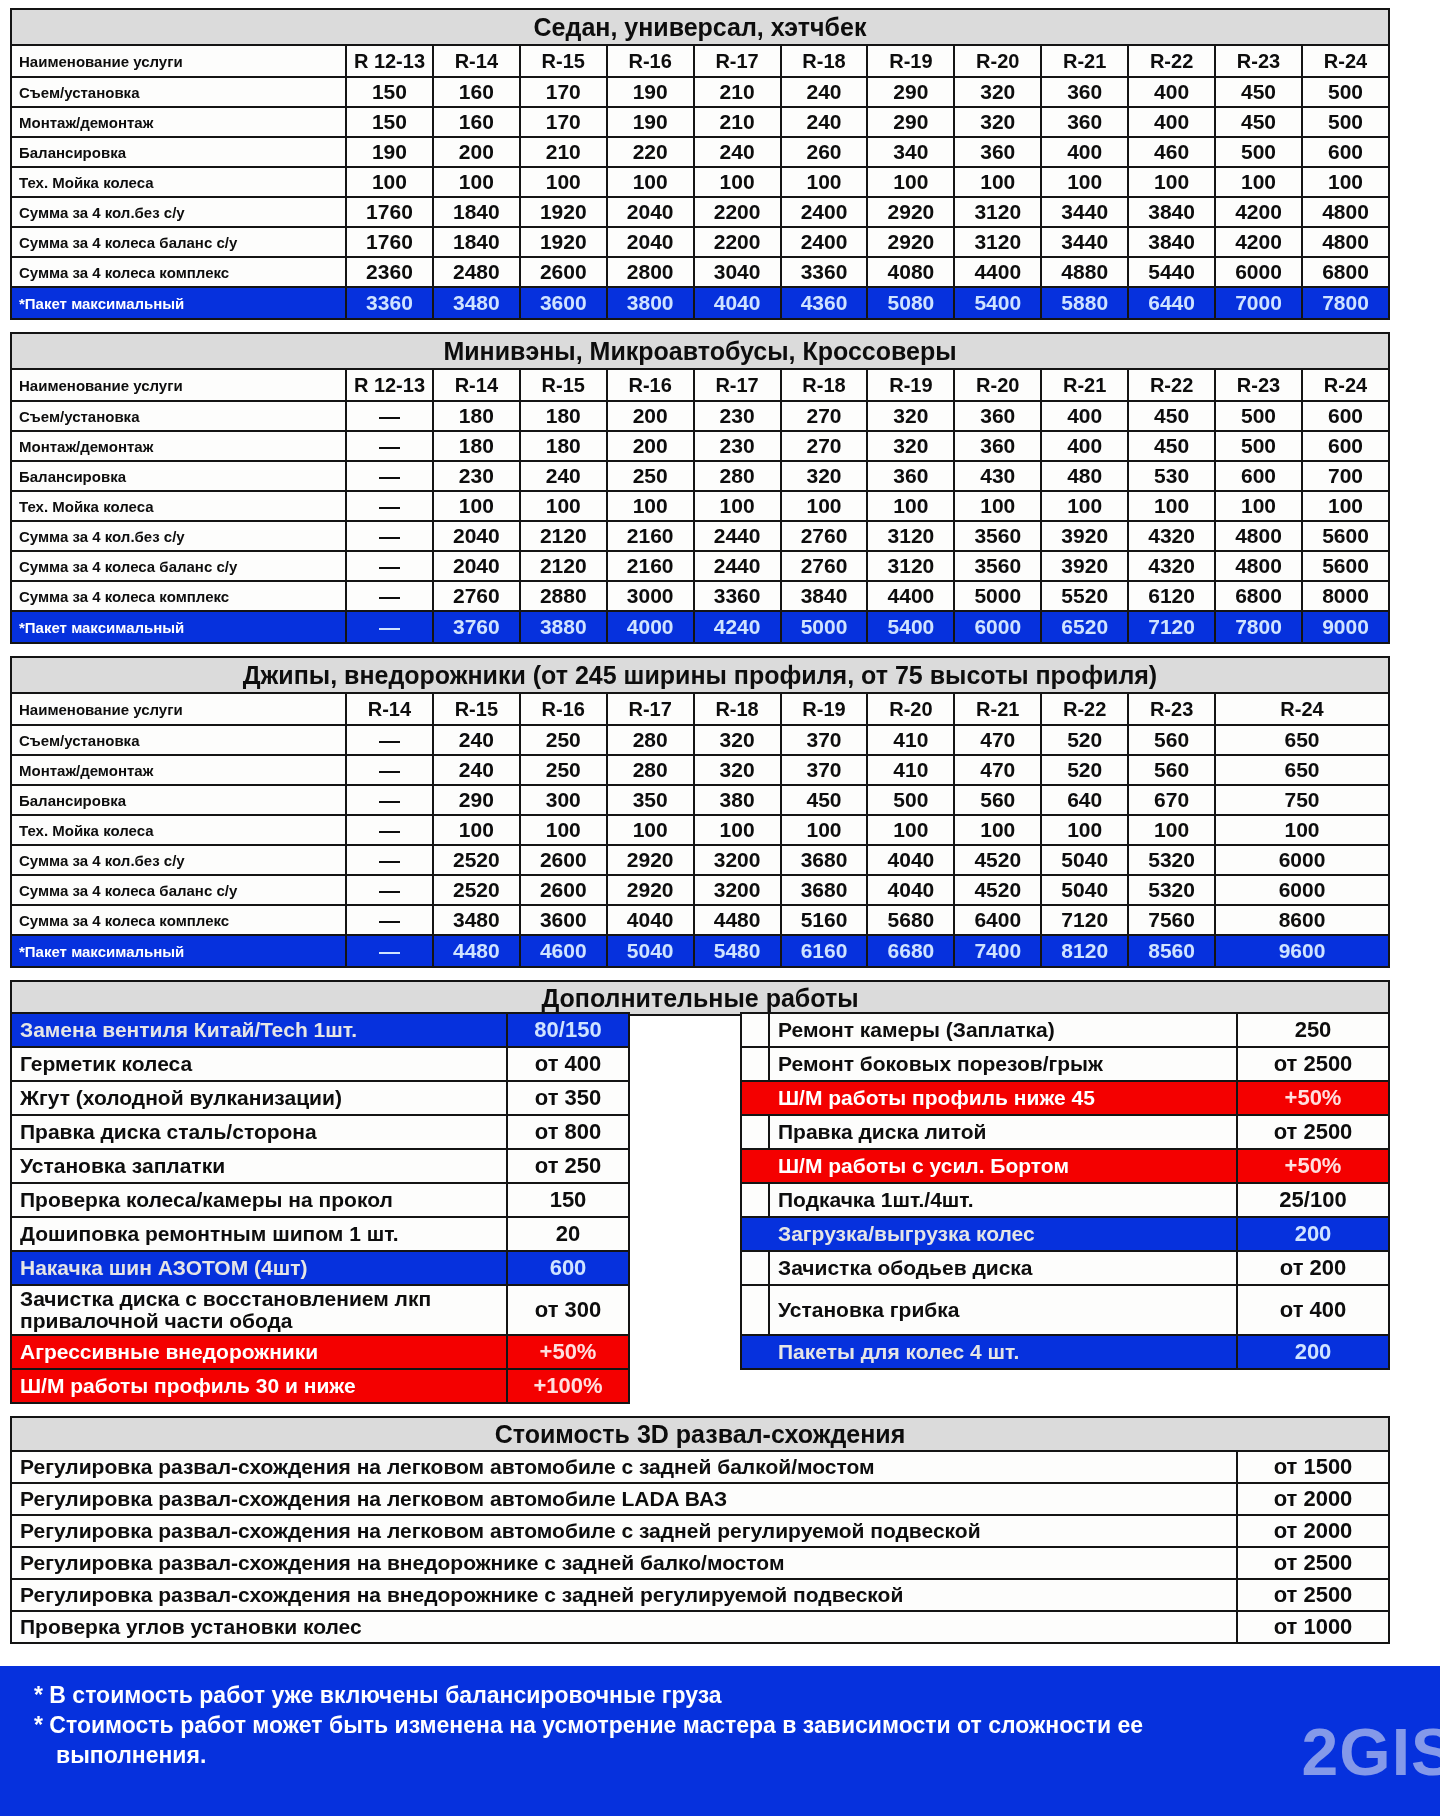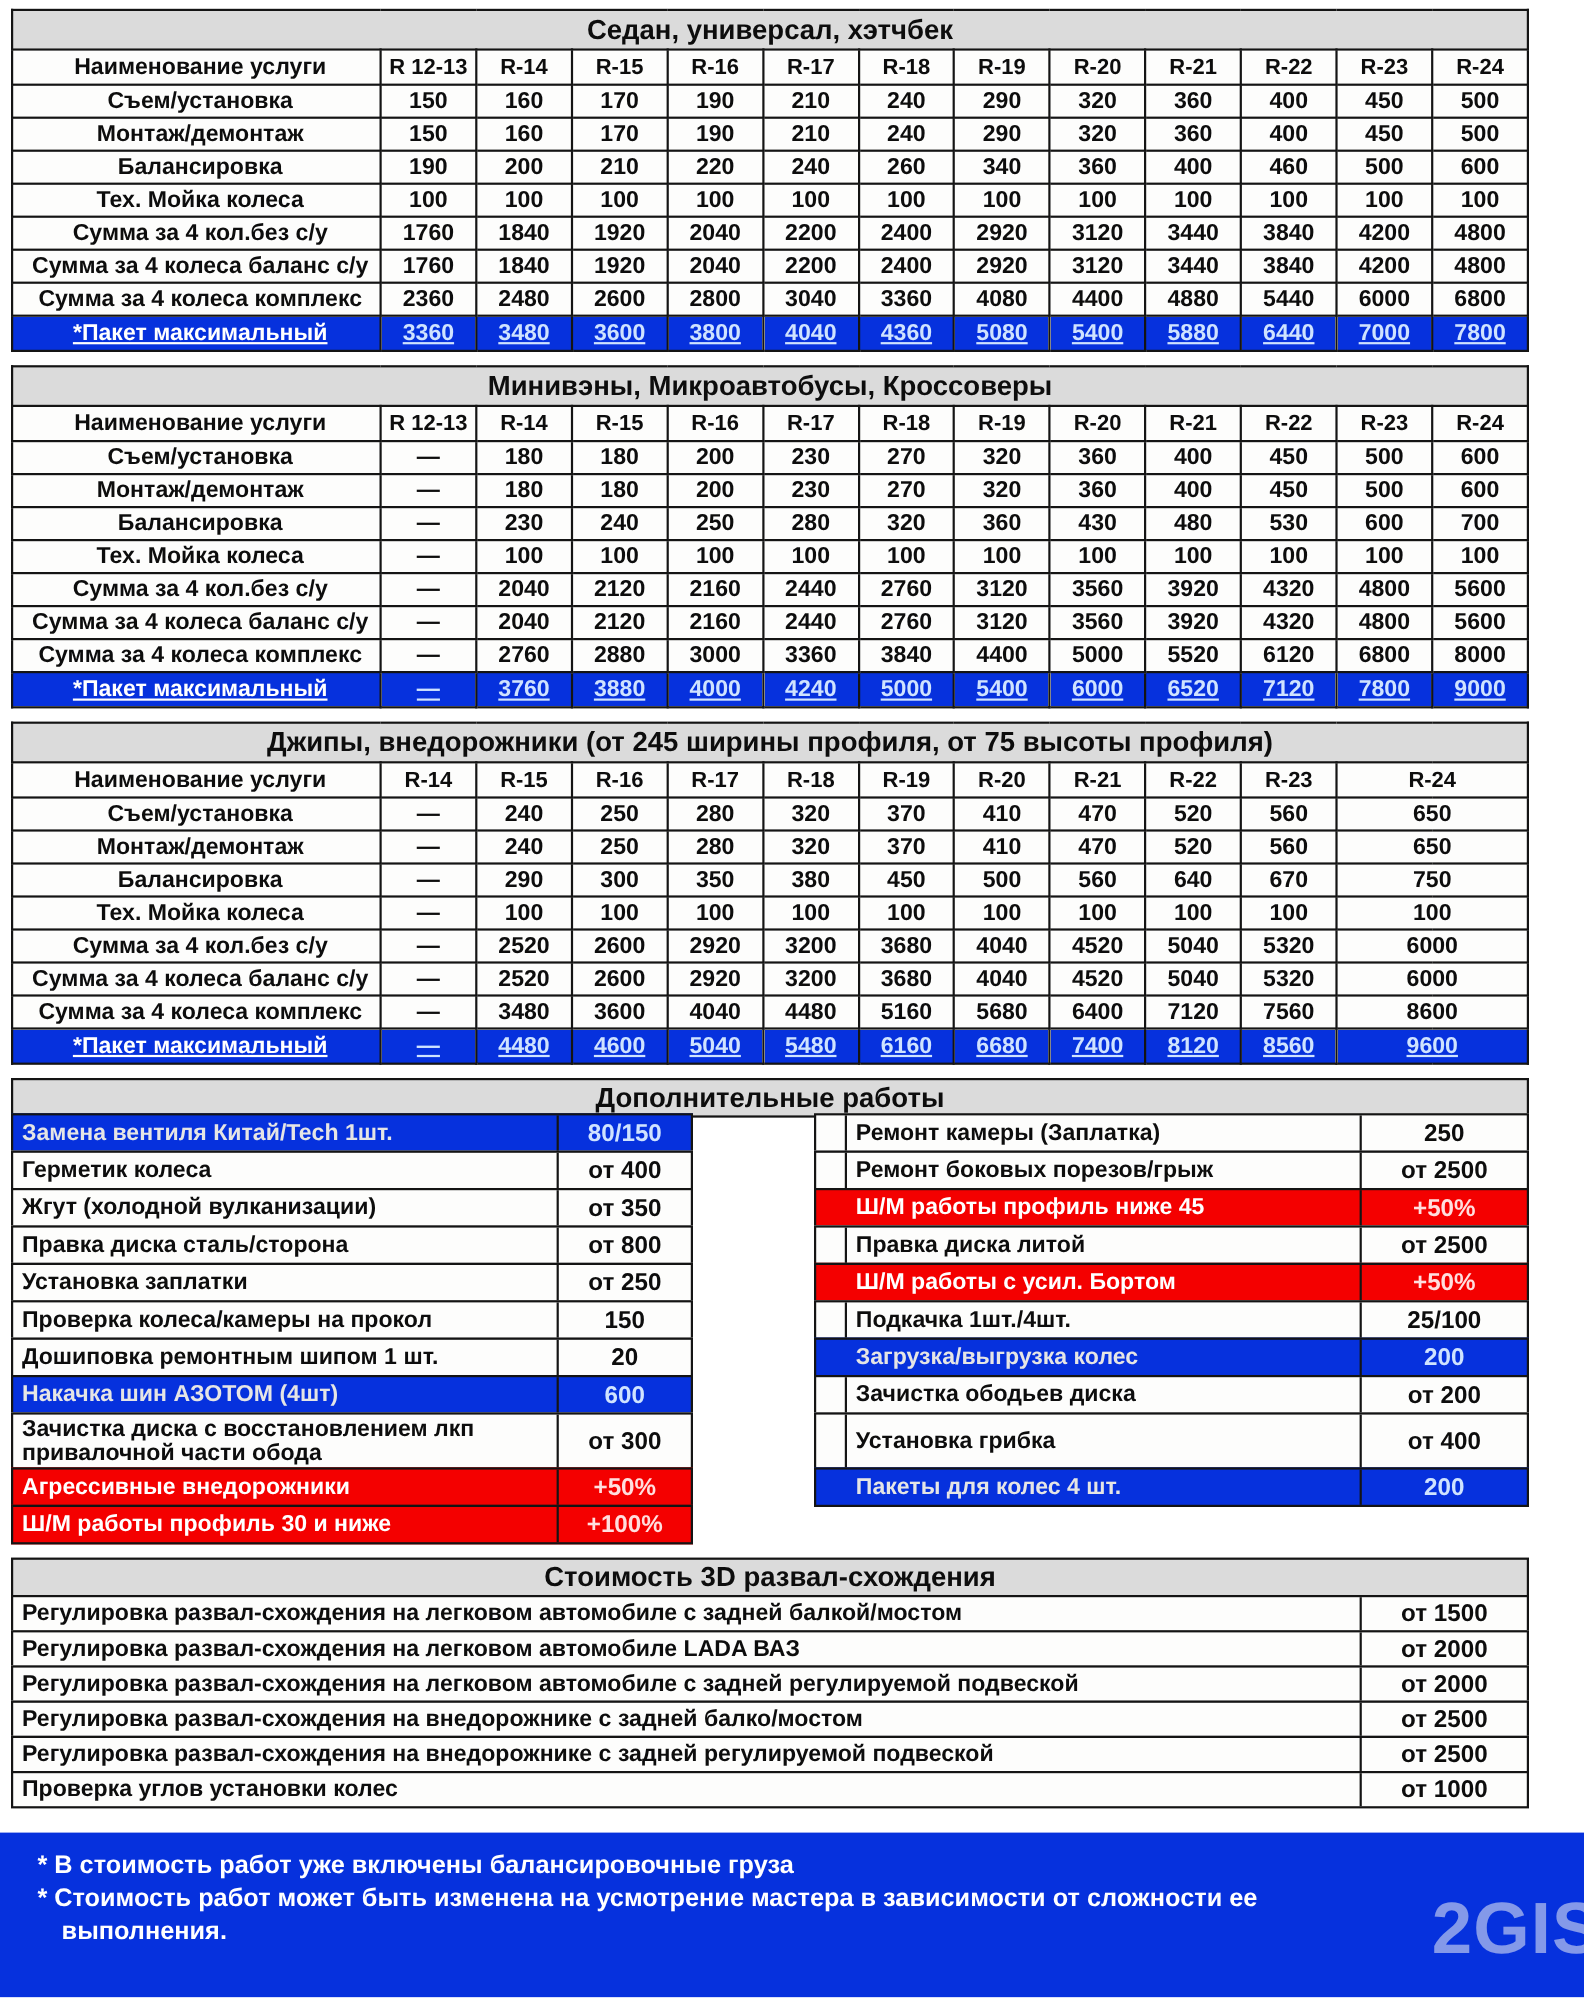--- a/index.html
+++ b/index.html
@@ -6,24 +6,24 @@
   .page{position:relative;width:1440px;height:1816px;background:#ffffff;overflow:hidden;
         font-family:"Liberation Sans",sans-serif;color:#0d0d0d;}
   .content{position:absolute;left:10px;top:8px;width:1380px;}
 
   
   table.grid{border-collapse:collapse;table-layout:fixed;width:100%;margin-bottom:12px;background:#fdfdfc;}
   table.grid td{border:2px solid #141414;text-align:center;font-weight:bold;padding:0;
                 overflow:hidden;white-space:nowrap;font-size:21px;}
   tr.t-title td{background:#dbdbdb;font-size:25px;height:34px;}
   tr.t-head td{height:30px;font-size:20px;}
-  table.grid td.name{text-align:center;padding-left:7px;font-size:21px;}
+  table.grid td.name{text-align:left;padding-left:7px;font-size:15px;}
   tr.t-row{height:30px;}
   tr.t-blue{height:32px;}
-  tr.t-blue td{background:#0631dd;color:#ffffff;text-decoration:underline;}
+  tr.t-blue td{background:#0631dd;color:#ffffff;}
   tr.t-blue td:not(.name){color:#cfe3ff;}
 
   
   .bar{background:#dbdbdb;border:2px solid #141414;height:32px;line-height:32px;text-align:center;
        font-size:25px;font-weight:bold;}
 
   
   .extra-cols{display:flex;align-items:flex-start;margin-top:-2px;}
   .extra-col{width:620px;}
   .extra-col.right{width:650px;}

